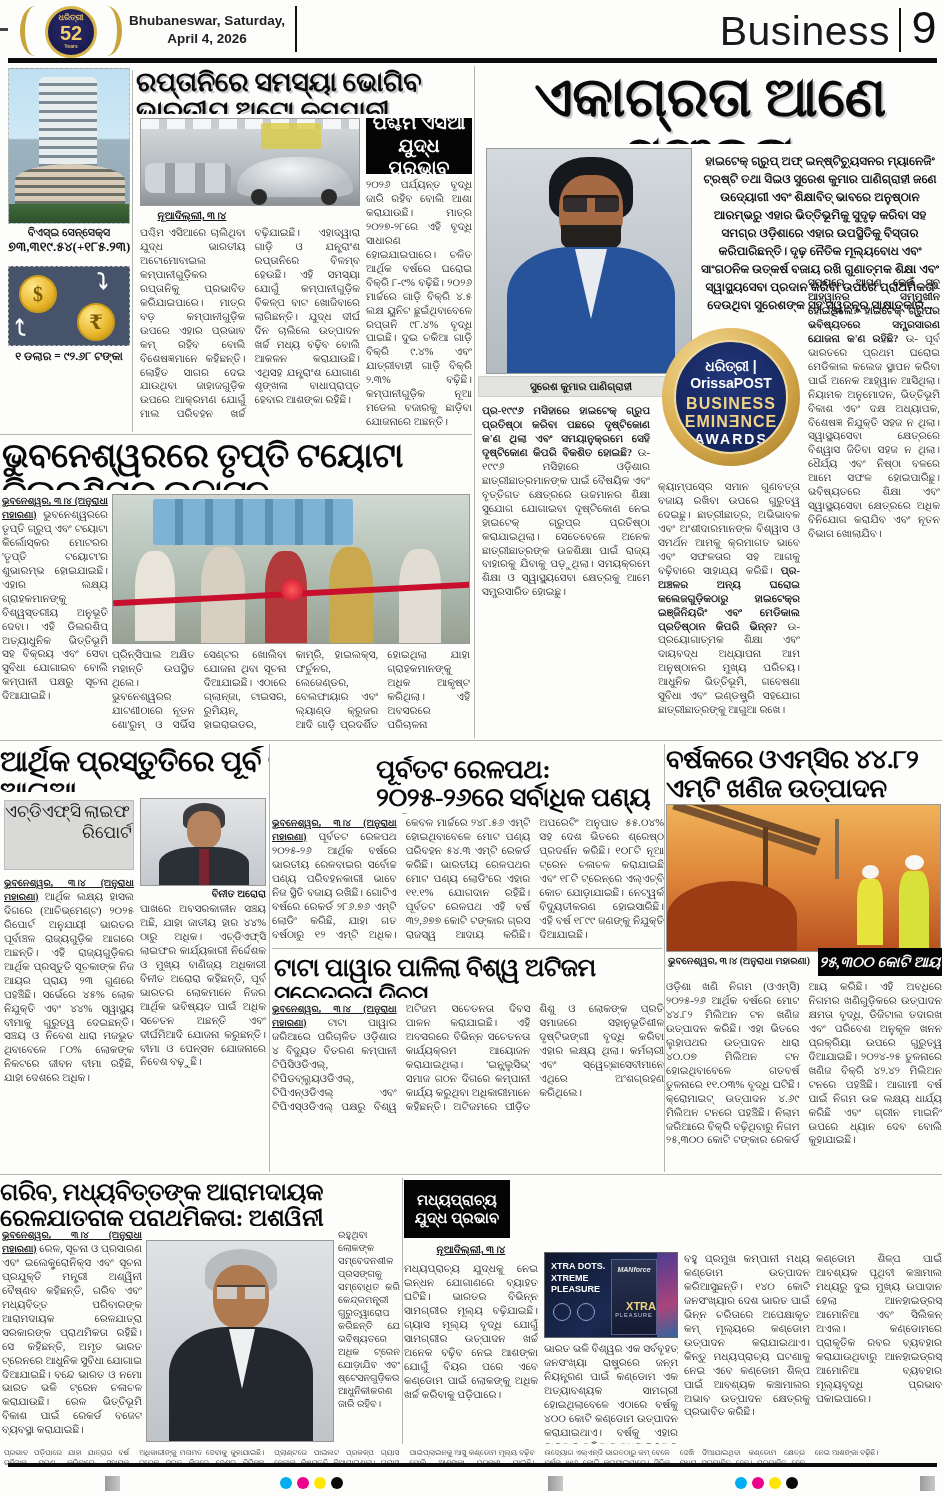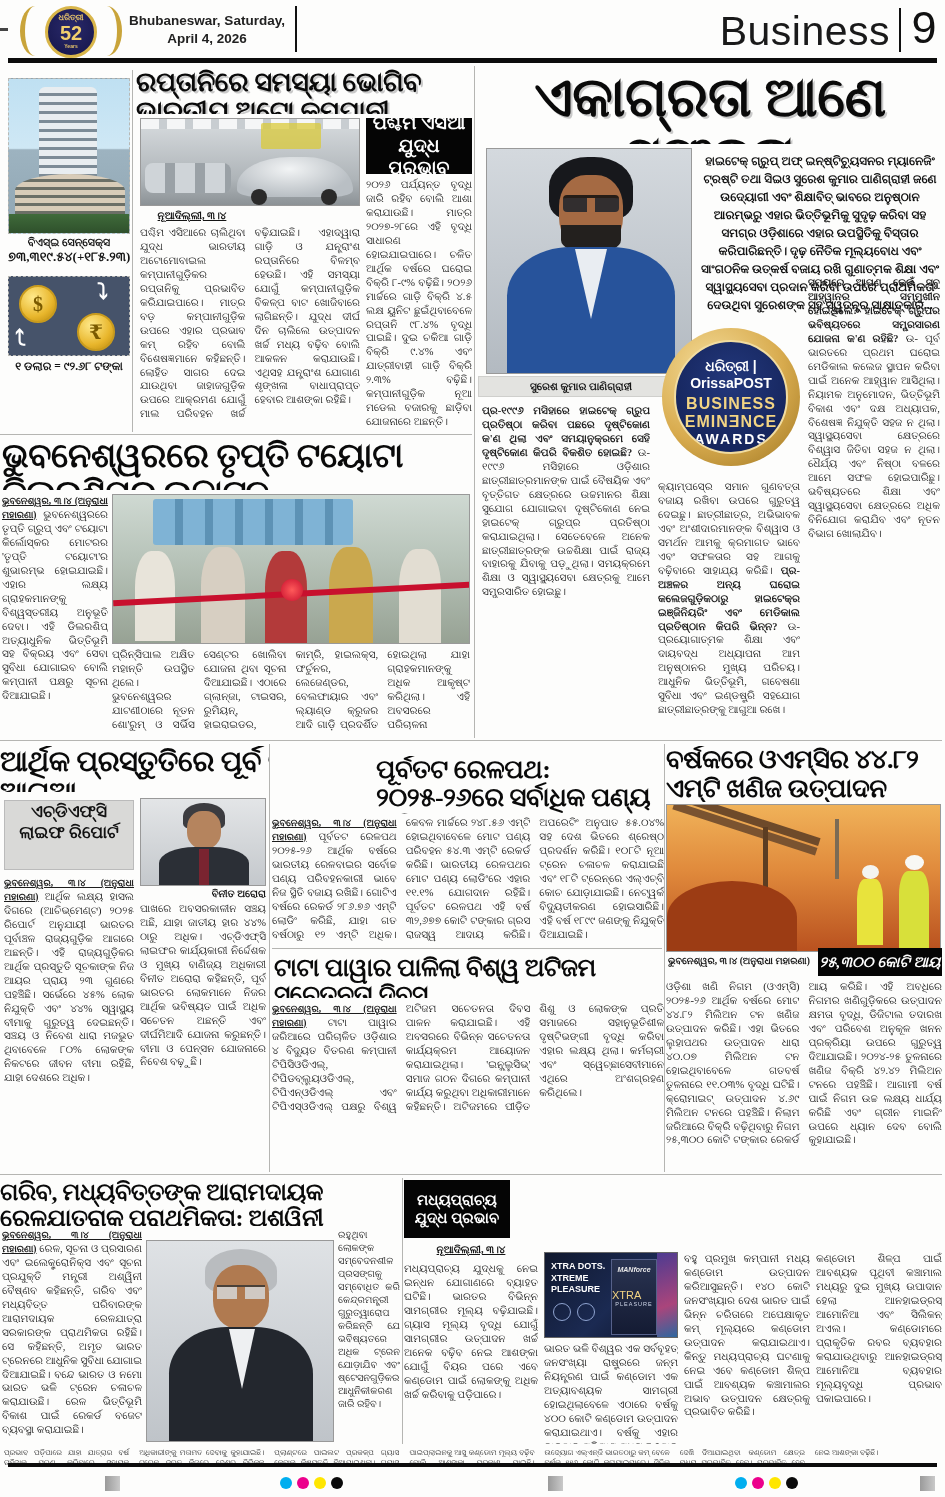--- a/index.html
+++ b/index.html
@@ -8,22 +8,22 @@
   .abs{position:absolute;overflow:hidden;box-sizing:border-box}
   .hl{font-weight:700;color:#0a0a0a;line-height:1.08;letter-spacing:-0.5px}
   .shadowed{text-shadow:2px 2px 0 #c9c9c9}
   .bodytxt{font-size:10.5px;line-height:1.33;text-align:justify;color:#1d1d1d}
   .cols2{column-count:2;column-gap:9px}
   .cols3{column-count:3;column-gap:9px}
   .cols4{column-count:4;column-gap:9px}
   .dateline{font-weight:700;font-size:10.3px;text-decoration:underline}
   .kicker{background:#050505;color:#fff;font-weight:700;text-align:center;
           display:flex;flex-direction:column;justify-content:center;line-height:1.2}
-  .graybox{background:#d9d9d7;color:#111;font-weight:700;text-align:center;
-           display:flex;flex-direction:column;justify-content:flex-start;line-height:1.25;border:1px solid #bbb}
+  .graybox{background:#d9d9d7;color:#111;font-weight:400;text-align:center;
+           display:flex;flex-direction:row;justify-content:flex-start;line-height:1.25;border:1px solid #bbb}
   .q{font-weight:700}
   .sans{font-family:"Liberation Sans","DejaVu Sans",sans-serif}
   .rule{background:#0c0c0c}
   .sep{background:#b5b5b2}
   .capbar{background:#e3e3e0;font-weight:700;font-size:10.5px;text-align:center;line-height:19px;border:1px solid #cfcfcc}
   .sb-box{border:1px dashed #b8b8b4;background:#fff}
   .coin{border-radius:50%;position:absolute;display:flex;align-items:center;justify-content:center;
         font-weight:700;background:radial-gradient(circle at 35% 30%,#ffe98a,#e8b62c 60%,#b8860b);color:#7a5a00;
         border:2px solid #c99b1d}
   .mark-sq{width:15px;height:15px;background:linear-gradient(90deg,#9a9a9a,#c9c9c9);position:absolute}
@@ -48,21 +48,21 @@
     <div>Bhubaneswar, Saturday,</div>
     <div>April 4, 2026</div>
   </div>
   <div class="abs" style="left:295px;top:6px;width:2px;height:46px;background:#111"></div>
   <div class="abs sans" style="left:640px;top:8px;width:250px;text-align:right;font-size:41px;color:#1a1a1a;letter-spacing:0.5px">Business</div>
   <div class="abs" style="left:899px;top:8px;width:2px;height:44px;background:#111"></div>
   <div class="abs sans" style="left:905px;top:2px;width:38px;text-align:center;font-size:45px;color:#111">9</div>
   <div class="abs rule" style="left:8px;top:58px;width:929px;height:5px"></div>
 </div>
 
-<div class="abs" style="left:8px;top:76px;width:122px;height:362px">
+<div class="abs" style="left:8px;top:66px;width:122px;height:362px">
   <div class="abs sb-box" style="left:0;top:2px;width:122px;height:156px;background:linear-gradient(#bfe0f2 0%,#cfe8f5 45%,#9db3c0 46%,#8fa5b2 100%)">
     <div class="phshape" style="left:30px;top:8px;width:58px;height:120px;background:repeating-linear-gradient(#e8edf0 0 6px,#7c8b96 6px 9px);border-radius:6px 6px 0 0"></div>
     <div class="phshape" style="left:6px;top:95px;width:110px;height:55px;background:repeating-linear-gradient(#d8ccb8 0 5px,#6b6f66 5px 8px);border-radius:50% 50% 0 0/30% 30% 0 0"></div>
     <div class="phshape" style="left:0px;top:135px;width:122px;height:21px;background:linear-gradient(#3f6b3a,#2d4d2a)"></div>
   </div>
   <div class="abs" style="left:0;top:160px;width:122px;height:38px;text-align:center">
     <div style="font-size:11px;font-weight:700">ବିଏସ୍ଇ ସେନ୍ସେକ୍ସ</div>
     <div style="font-size:13px;font-weight:700">୭୩,୩୧୯.୫୪(+୧୮୫.୨୩)</div>
   </div>
   <div class="abs sb-box" style="left:0;top:200px;width:122px;height:80px;background:#46536a">
@@ -225,21 +225,21 @@
   <div class="abs dateline" style="left:0;top:68px;width:134px;text-align:center">ନୂଆଦିଲ୍ଲୀ, ୩।୪</div>
   <div class="abs bodytxt" style="left:0;top:86px;width:134px;height:182px">ମଧ୍ୟପ୍ରାଚ୍ୟ ଯୁଦ୍ଧକୁ ନେଇ ଇନ୍ଧନ ଯୋଗାଣରେ ବ୍ୟାହତ ଘଟିଛି। ଭାରତର ବିଭିନ୍ନ ସାମଗ୍ରୀର ମୂଲ୍ୟ ବଢ଼ିଯାଇଛି। ଗ୍ୟାସ ମୂଲ୍ୟ ବୃଦ୍ଧି ଯୋଗୁଁ ସାମଗ୍ରୀର ଉତ୍ପାଦନ ଖର୍ଚ୍ଚ ଅନେକ ବଢ଼ିବ ନେଇ ଆଶଙ୍କା ଯୋଗୁଁ ବିୟର ପରେ ଏବେ କଣ୍ଡୋମ ପାଇଁ ଲୋକଙ୍କୁ ଅଧିକ ଖର୍ଚ୍ଚ କରିବାକୁ ପଡ଼ିପାରେ।</div>
   <div class="abs" style="left:140px;top:76px;width:134px;height:86px;background:linear-gradient(135deg,#10182e,#1b2a52 55%,#0c1226);border:1px solid #666">
     <div class="sans phshape" style="left:6px;top:8px;color:#fff;font-size:9px;font-weight:800">XTRA DOTS.</div>
     <div class="sans phshape" style="left:6px;top:20px;color:#fff;font-size:9px;font-weight:800">XTREME</div>
     <div class="sans phshape" style="left:6px;top:31px;color:#fff;font-size:9px;font-weight:800">PLEASURE</div>
     <div class="phshape" style="left:8px;top:50px;width:16px;height:16px;border:1.5px solid #8fa3d0;border-radius:50%"></div>
     <div class="phshape" style="left:32px;top:50px;width:16px;height:16px;border:1.5px solid #8fa3d0;border-radius:50%"></div>
     <div class="phshape" style="left:66px;top:6px;width:44px;height:74px;background:linear-gradient(#2a3452,#141b33);border:1px solid #56618a">
       <div class="sans" style="color:#e8e8e8;font-size:7px;font-style:italic;font-weight:700;text-align:center;margin-top:6px">MANforce</div>
-      <div class="sans" style="color:#f2d483;font-size:11px;font-weight:400;text-align:left;margin-top:16px">XTRA</div>
+      <div class="sans" style="color:#f2d483;font-size:11px;font-weight:700;text-align:right;margin-top:27px">XTRA</div>
       <div class="sans" style="color:#cfd6e8;font-size:5.5px;letter-spacing:1px;text-align:center">PLEASURE</div>
     </div>
     <div class="phshape" style="left:112px;top:0;width:22px;height:86px;background:linear-gradient(160deg,#5a3fa0,#d04f8c 60%,#2a7fc0);opacity:.8"></div>
   </div>
   <div class="abs bodytxt" style="left:140px;top:166px;width:134px;height:102px">ଭାରତ ଭଳି ବିଶ୍ୱର ଏକ ସର୍ବବୃହତ୍ ଜନସଂଖ୍ୟା ରାଷ୍ଟ୍ରରେ ଜନ୍ମ ନିୟନ୍ତ୍ରଣ ପାଇଁ କଣ୍ଡୋମ ଏକ ଅତ୍ୟାବଶ୍ୟକ ସାମଗ୍ରୀ ହୋଇଥିଲାବେଳେ ଏଠାରେ ବର୍ଷକୁ ୪୦୦ କୋଟି କଣ୍ଡୋମ ଉତ୍ପାଦନ କରାଯାଇଥାଏ। ବର୍ଷକୁ ଏହାର କାରବାର ପରିମାଣ ମଧ୍ୟ ୮ ହଜାର କୋଟି ଟଙ୍କାରୁ ଅଧିକ। ଅନ୍ତର୍ଜାତୀୟସ୍ତରୀୟ ରାଷ୍ଟ୍ରାୟତ୍ତ ସଂସ୍ଥା ସହ ଘରୋଇ</div>
   <div class="abs bodytxt" style="left:280px;top:76px;width:126px;height:192px">ବହୁ ପ୍ରମୁଖ କମ୍ପାନୀ ମଧ୍ୟ କଣ୍ଡୋମ ଉତ୍ପାଦନ କରିଆସୁଛନ୍ତି। ୧୪୦ କୋଟି ଜନସଂଖ୍ୟାର ଦେଶ ଭାରତ ପାଇଁ ଭିନ୍ନ ଚରିତାରେ ଅପେକ୍ଷାକୃତ କମ୍ ମୂଲ୍ୟରେ କଣ୍ଡୋମ ଉତ୍ପାଦନ କରାଯାଇଥାଏ। କିନ୍ତୁ ମଧ୍ୟପ୍ରାଚ୍ୟ ଘଟଣାକୁ ନେଇ ଏବେ କଣ୍ଡୋମ ଶିଳ୍ପ ପାଇଁ ଆବଶ୍ୟକ କଞ୍ଚାମାଲର ଅଭାବ ଉତ୍ପାଦନ କ୍ଷେତ୍ରକୁ ପ୍ରଭାବିତ କରିଛି।</div>
   <div class="abs bodytxt" style="left:412px;top:76px;width:126px;height:192px">କଣ୍ଡୋମ ଶିଳ୍ପ ପାଇଁ ଆବଶ୍ୟକ ପୃଥିବୀ କଞ୍ଚାମାଲ ମଧ୍ୟରୁ ଦୁଇ ମୁଖ୍ୟ ଉପାଦାନ ହେଲା ଆନହାଇଡ୍ରସ୍ ଆମୋନିଆ ଏବଂ ସିଲିକନ୍ ଅଏଲ। କଣ୍ଡୋମରେ ପ୍ରାକୃତିକ ରବର ବ୍ୟବହାର କରାଯାଉଥିବାରୁ ଆନହାଇଡ୍ରସ୍ ଆମୋନିଆ ବ୍ୟବହାର ମୂଲ୍ୟବୃଦ୍ଧି ପ୍ରଭାବ ପକାଇପାରେ।</div>
 </div>
 
 <div class="abs sep" style="left:132px;top:70px;width:1px;height:362px"></div>

